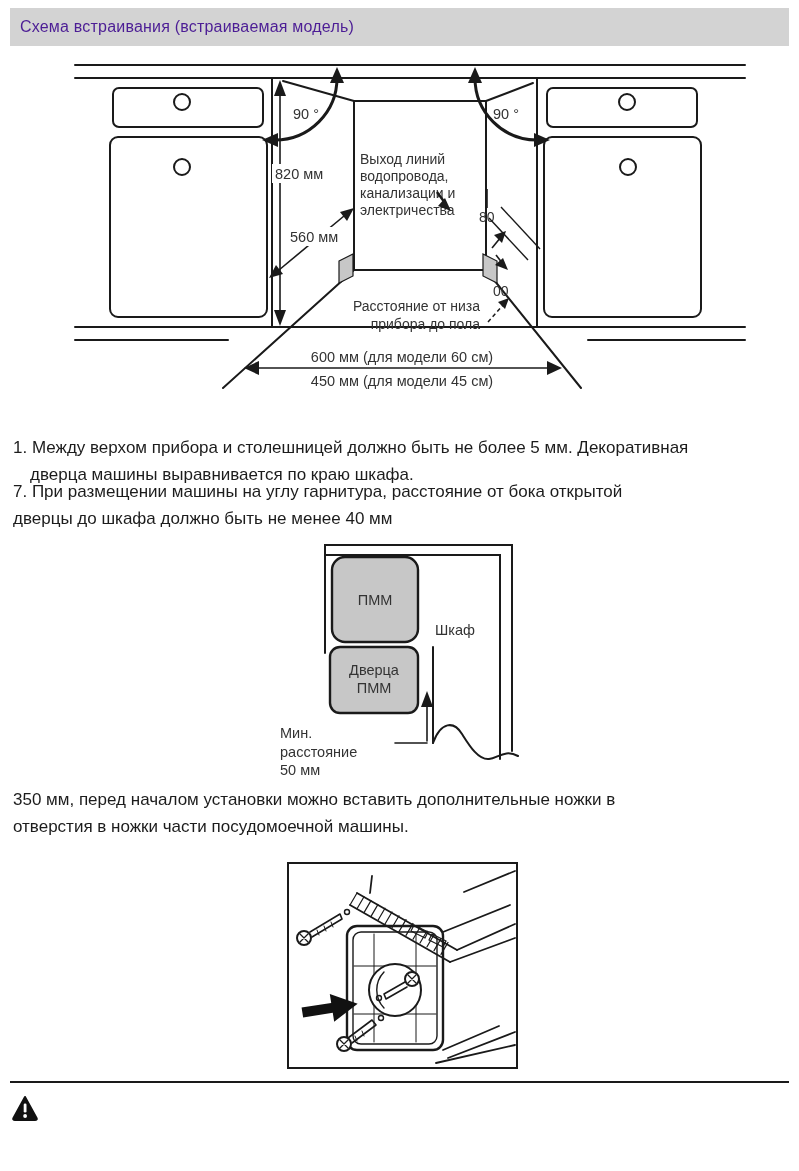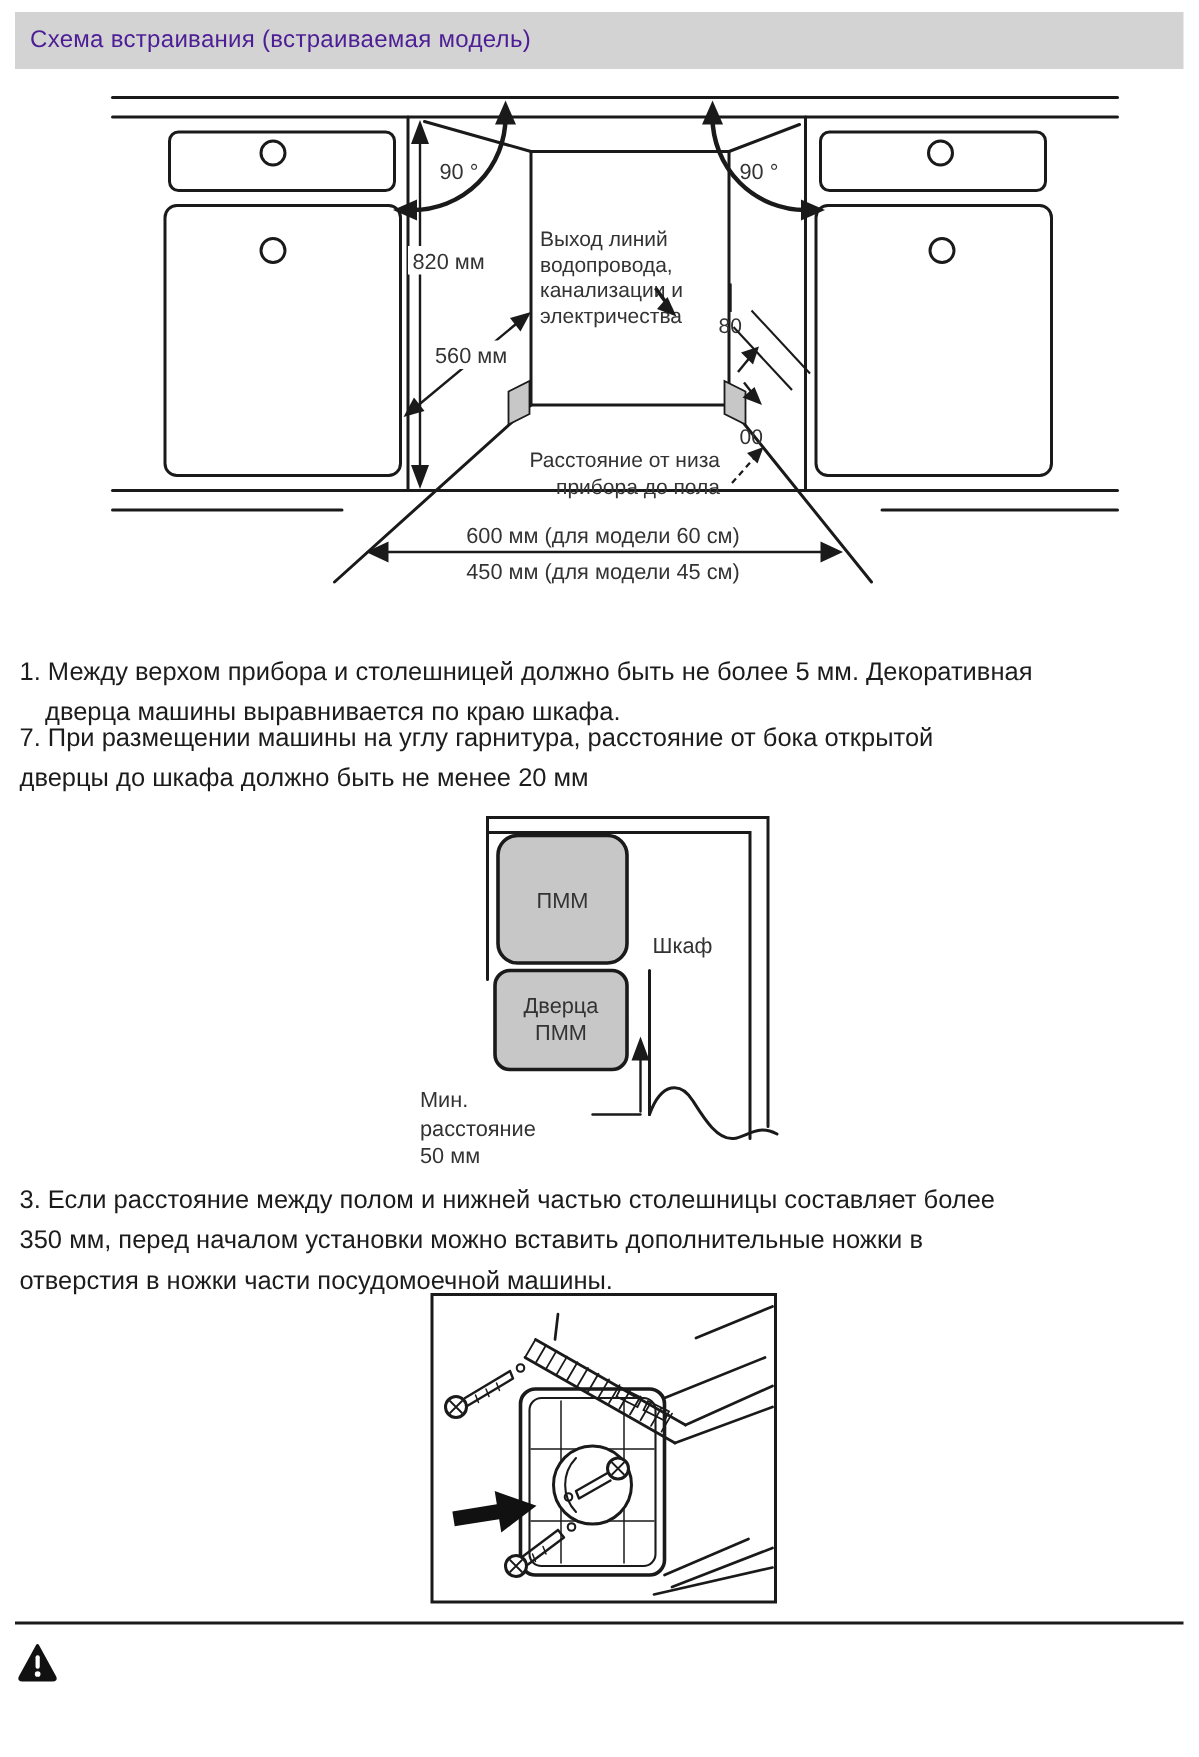--- a/index.html
+++ b/index.html
@@ -137,21 +137,21 @@
       <text x="342" y="330" font-size="14.5" text-anchor="middle">450 мм (для модели 45 см)</text>
     </g>
   </svg>
 
   <div class="para" style="top:414px;width:780px;margin-top:20px;">
     <div>1. Между верхом прибора и столешницей должно быть не более 5 мм. Декоративная</div>
     <div class="ind">дверца машины выравнивается по краю шкафа.</div>
   </div>
   <div class="para" style="top:478px;width:780px;">
     <div>7. При размещении машины на углу гарнитура, расстояние от бока открытой</div>
-    <div>дверцы до шкафа должно быть не менее 20 мм</div>
+    <div>дверцы до шкафа должно быть не менее 40 мм</div>
   </div>
 
   <svg class="fig" style="left:278px;top:535px;" width="246" height="245" viewBox="0 0 246 245">
     <g stroke="#1a1a1a" stroke-width="2" fill="none" stroke-linecap="round">
       <path d="M47,118 L47,10 L234,10 L234,216"></path>
       <path d="M47,20 L222,20 L222,224"></path>
       <path d="M155,208 C163,186 176,186 184,199 C191,210 200,225 211,224 C220,223 227,214 240,221"></path>
       <line x1="155" y1="112" x2="155" y2="208"></line>
       <line x1="117" y1="208" x2="149" y2="208" stroke-width="1.6"></line>
       <line x1="149" y1="206" x2="149" y2="168" stroke-width="1.6"></line>
@@ -164,21 +164,20 @@
     <text x="96" y="158" font-size="14.5" text-anchor="middle">ПММ</text>
     <text x="157" y="100" font-size="14.5">Шкаф</text>
     <g font-size="14.5">
       <text x="2" y="203">Мин.</text>
       <text x="2" y="222">расстояние</text>
       <text x="2" y="240">50 мм</text>
     </g>
   </svg>
 
   <div class="para" style="top:786px;width:780px;">
-    <div>3. Если расстояние между полом и нижней частью столешницы составляет более</div>
     <div>350 мм, перед началом установки можно вставить дополнительные ножки в</div>
     <div>отверстия в ножки части посудомоечной машины.</div>
   </div>
 
   <svg class="fig" style="left:286px;top:862px;" width="234" height="208" viewBox="0 0 234 208">
     <rect x="2" y="1" width="229" height="205" fill="none" stroke="#1a1a1a" stroke-width="2"></rect>
     <g stroke="#1a1a1a" fill="none" stroke-linecap="round">
 
       <g stroke-width="1.8">
         <line x1="71" y1="31" x2="171" y2="88"></line>

